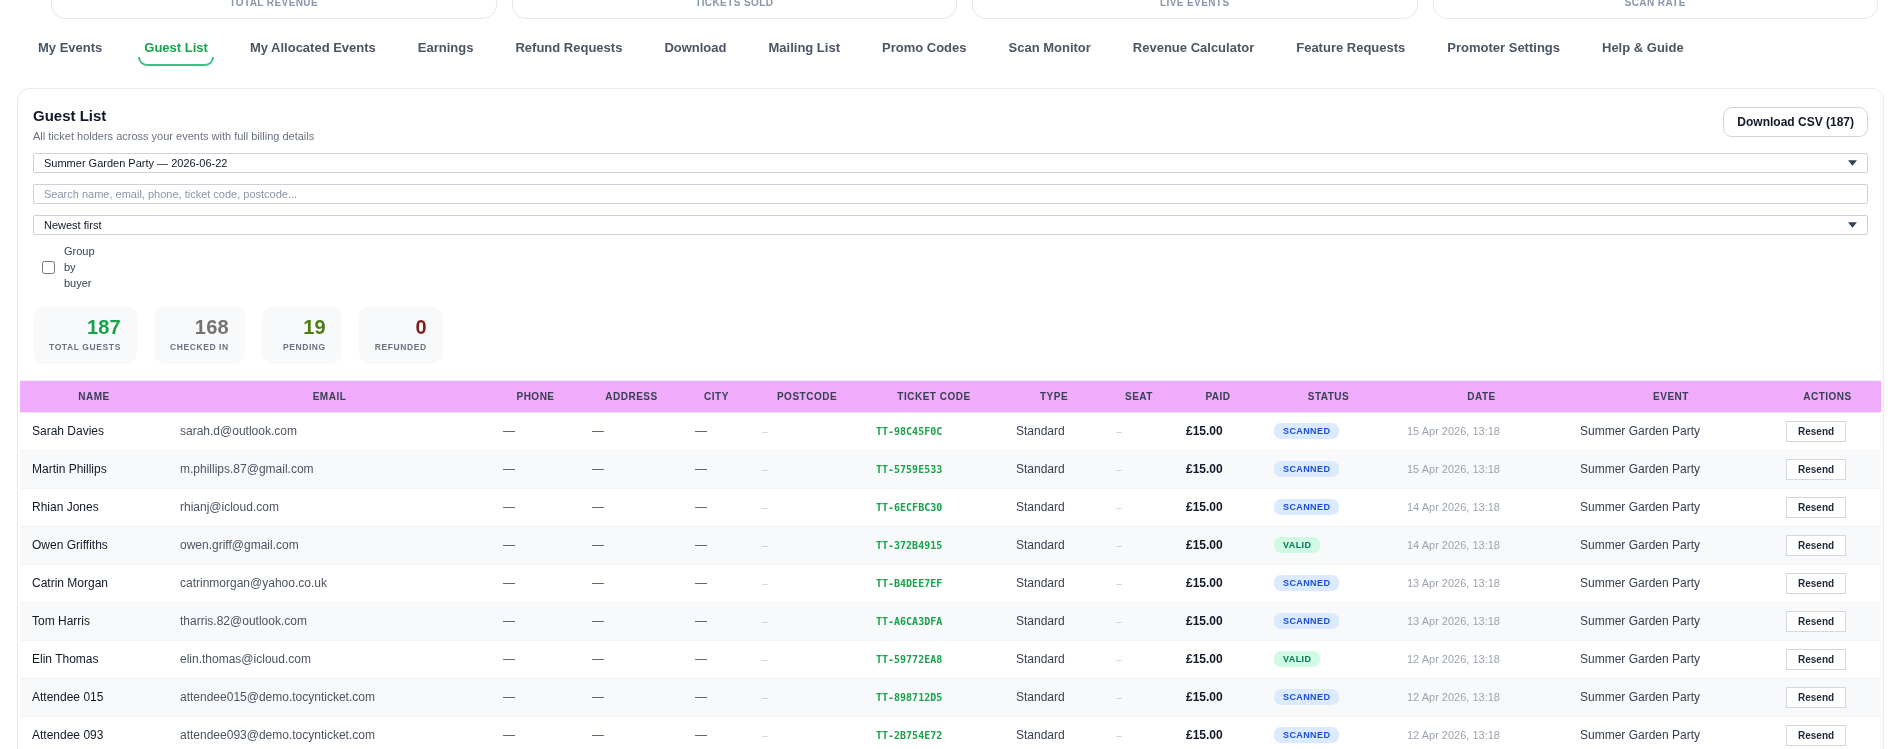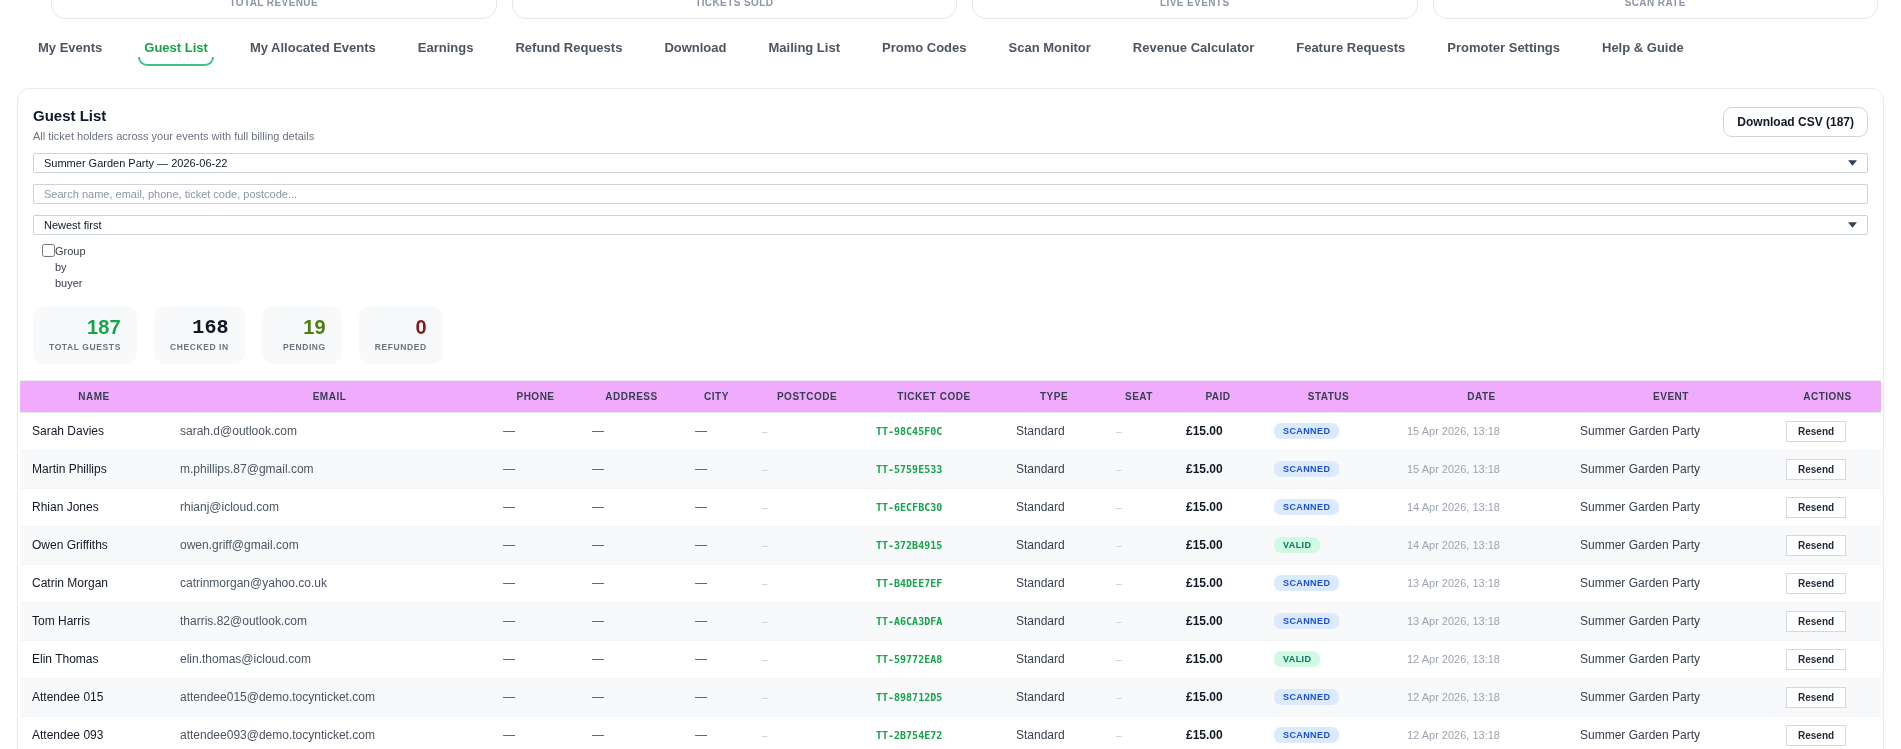--- a/index.html
+++ b/index.html
@@ -31,29 +31,29 @@
     font-size:12px; font-weight:700; color:#111827; font-family:inherit; cursor:pointer; }
 
   
   .control { width:100%; height:20px; border:1px solid #cbd2dc; border-radius:2px; background:#fff;
     display:flex; align-items:center; padding:0 10px; font-size:11px; color:#111827;
     margin-top:11px; cursor:pointer; }
   .control .ctl-text { flex:1; }
   .chev { width:9px; height:6px; flex:none; }
   input.control { cursor:text; }
   input.control::placeholder { color:#8b95a7; }
-  .group-row { display:flex; margin:9px 0 0 9px; }
+  .group-row { display:flex; align-items:center; gap:9px; margin:9px 0 0 9px; }
   .group-row input { width:13px; height:13px; accent-color:#16a34a; cursor:pointer; }
   .group-label { width:36px; font-size:11px; color:#374151; line-height:1.45; }
 
   
   .stats-row { display:flex; gap:17px; margin-top:14px; }
   .stat-tile { background:#f8f9fa; border-radius:12px; padding:10px 16px 12px 16px; min-width:80px;text-align:right; }
   .stat-value { font-size:20px; font-weight:800; letter-spacing:.2px; }
-  .stat-value.green { color:#16a34a; } .stat-value.navy { color:#0f172a;font-family:Liberation Mono, monospace; }
+  .stat-value.green { color:#16a34a; } .stat-value.navy { color:#737373; }
   .stat-value.amber { color:#4d7c0f; } .stat-value.maroon { color:#7f1d1d; }
   .stat-label { margin-top:3px; font-size:8.5px; letter-spacing:.6px; color:#6b7280; font-weight:600; }
 
   
   table { border-collapse:collapse; table-layout:fixed; width:calc(100% + 26px); margin:16px -13px 0 -13px; }
   thead th { background:#f0abfc; border-top:1px solid #eceff2; border-bottom:1px solid #e5e7eb;
     font-size:10px; font-weight:700; color:#374151; letter-spacing:.5px; text-align:center;
     padding:10px 12px; white-space:nowrap; }
   th.name{width:148px} th.email{width:323px} th.phone{width:89px} th.address{width:103px}
   th.city{width:67px} th.postcode{width:114px} th.code{width:140px} th.type{width:100px}

